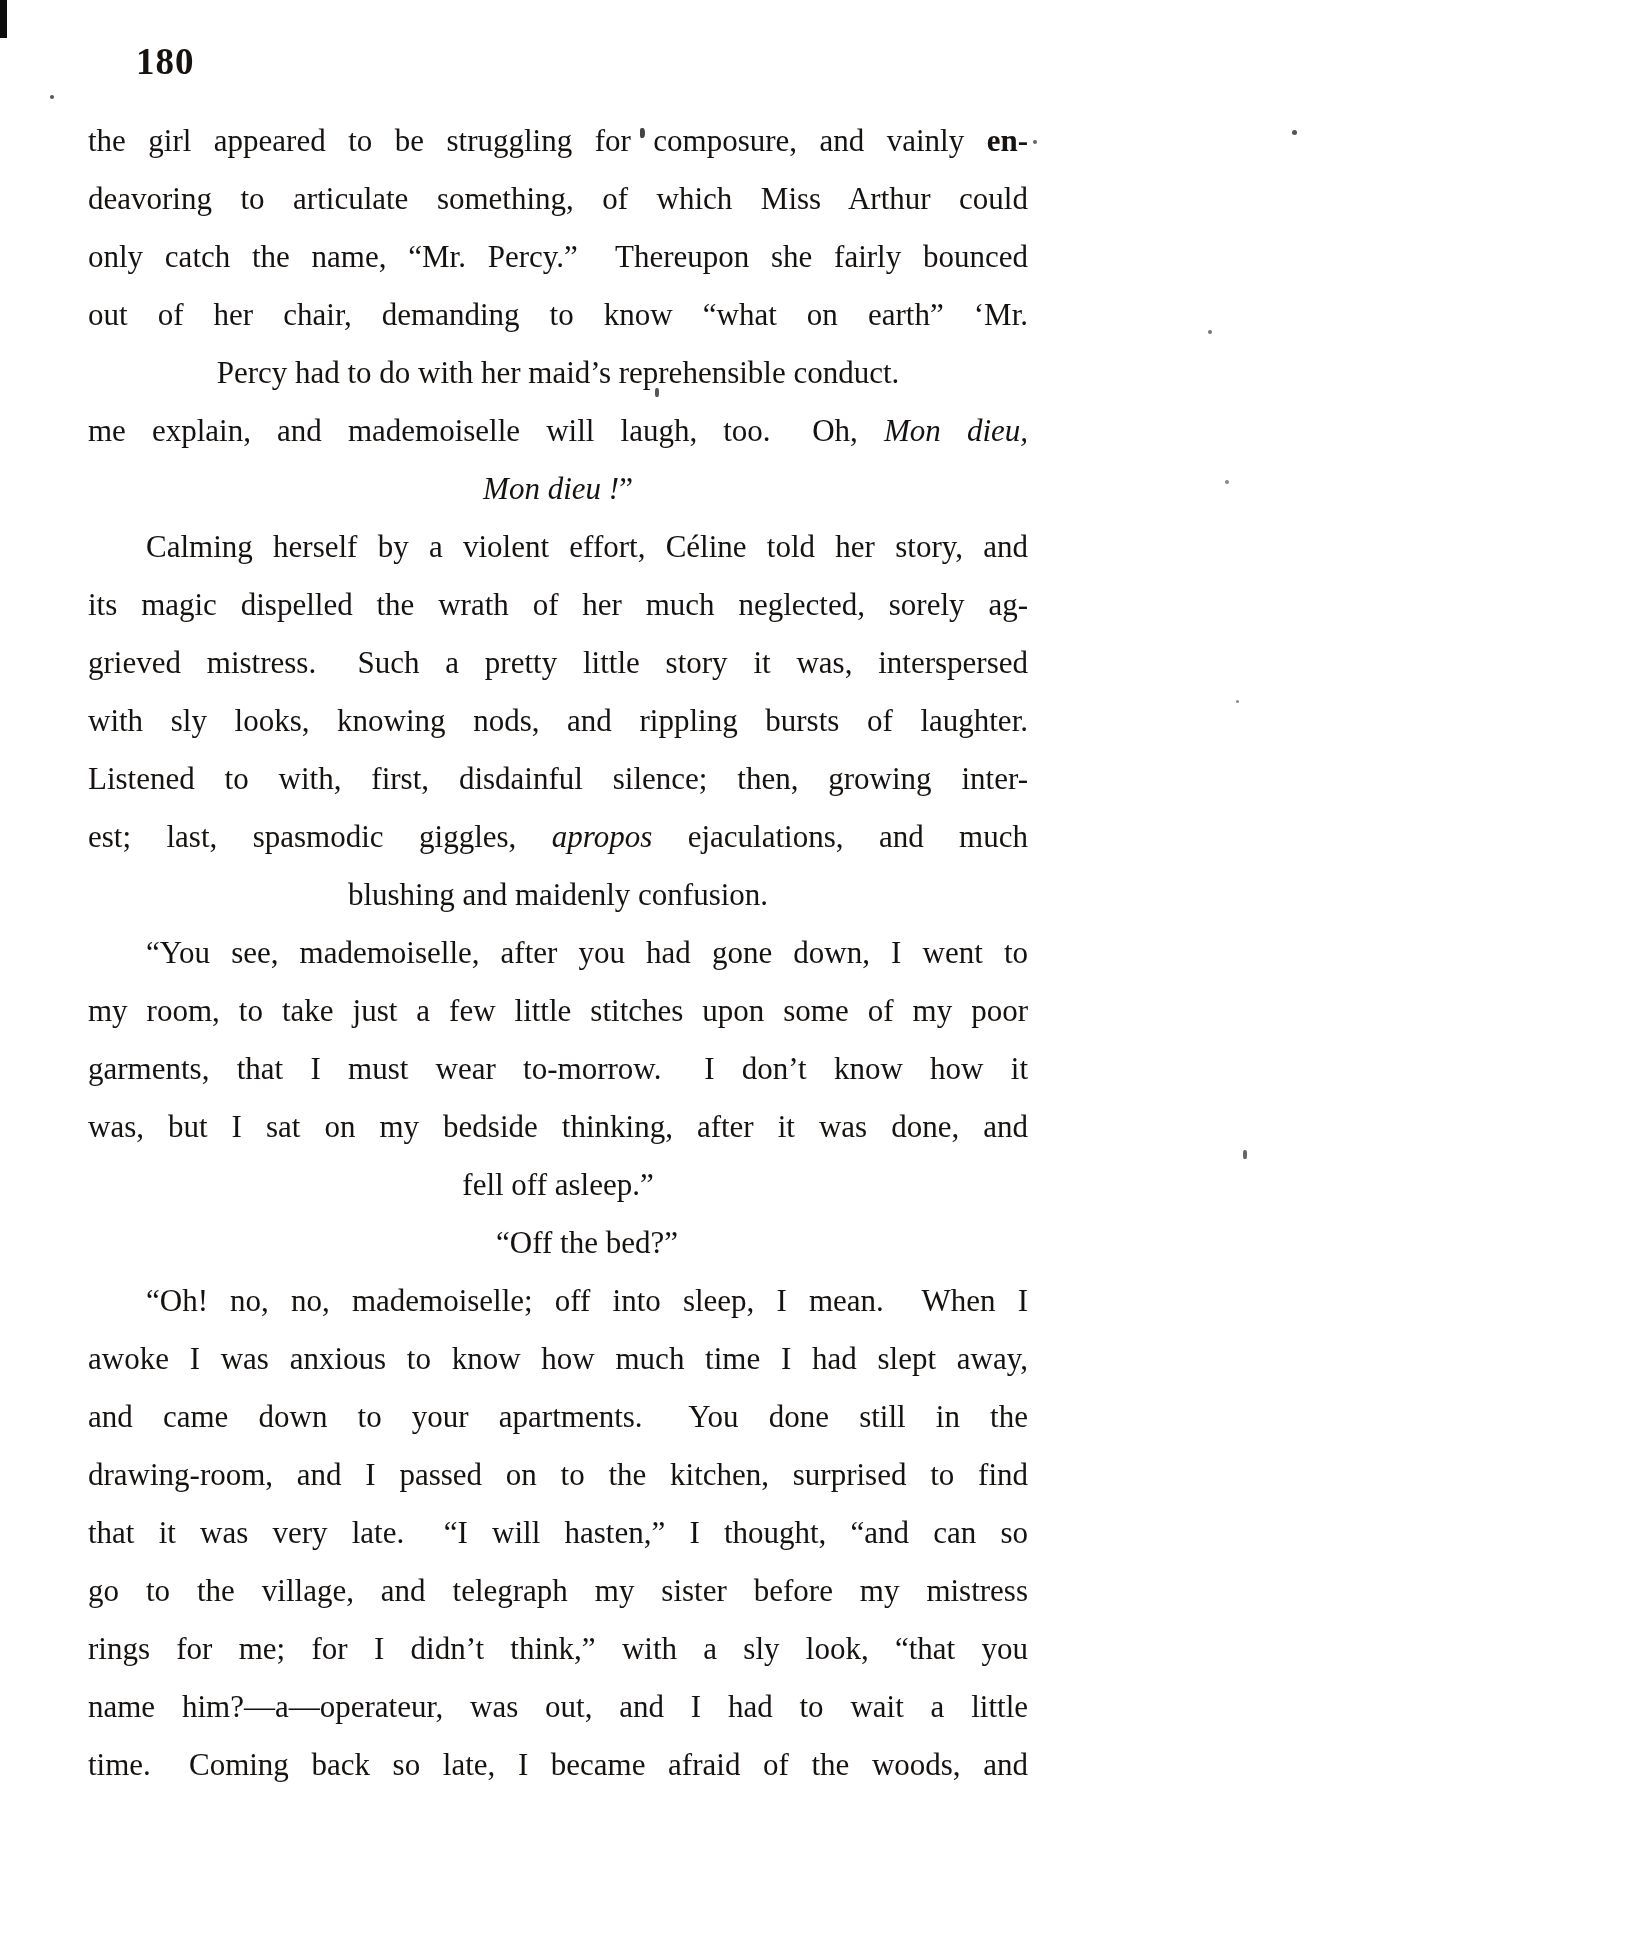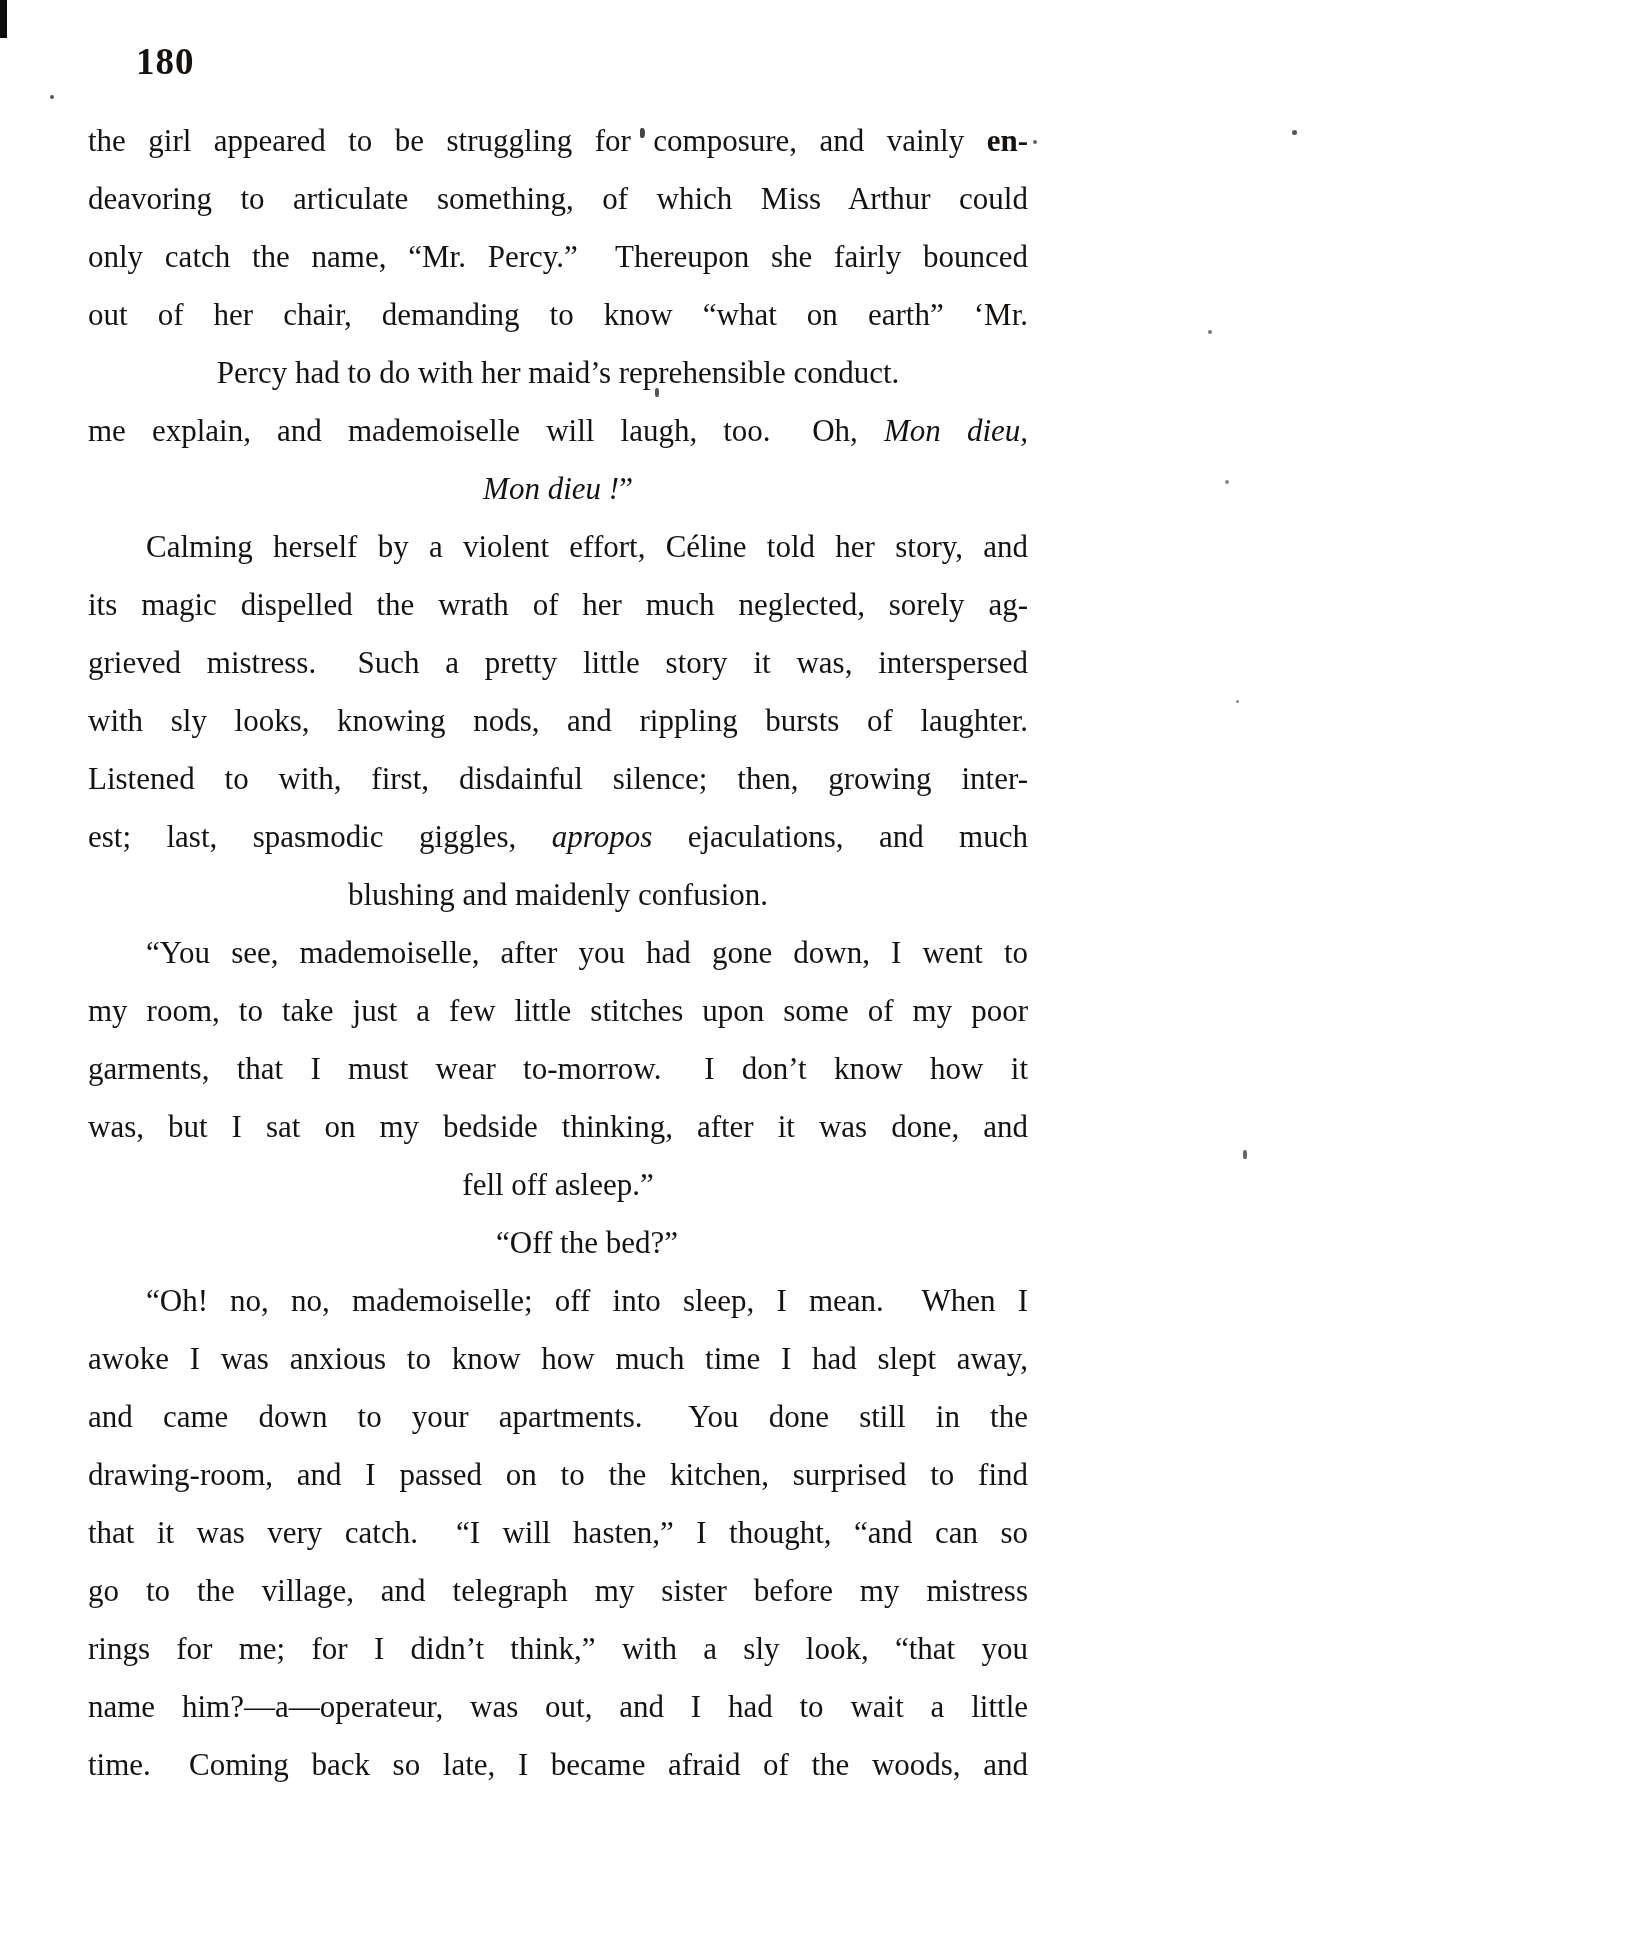--- a/index.html
+++ b/index.html
@@ -68,21 +68,21 @@
       <div class="line j ind"><span>“You see, mademoiselle, after you had gone down, I went to</span></div>
       <div class="line j"><span>my room, to take just a few little stitches upon some of my poor</span></div>
       <div class="line j"><span>garments, that I must wear to-morrow.  I don’t know how it</span></div>
       <div class="line j"><span>was, but I sat on my bedside thinking, after it was done, and</span></div>
       <div class="line"><span>fell off asleep.”</span></div>
       <div class="line ind"><span>“Off the bed?”</span></div>
       <div class="line j ind"><span>“Oh! no, no, mademoiselle; off into sleep, I mean.  When I</span></div>
       <div class="line j"><span>awoke I was anxious to know how much time I had slept away,</span></div>
       <div class="line j"><span>and came down to your apartments.  You done still in the</span></div>
       <div class="line j"><span>drawing-room, and I passed on to the kitchen, surprised to find</span></div>
-      <div class="line j"><span>that it was very catch.  “I will hasten,” I thought, “and can so</span></div>
+      <div class="line j"><span>that it was very late.  “I will hasten,” I thought, “and can so</span></div>
       <div class="line j"><span>go to the village, and telegraph my sister before my mistress</span></div>
       <div class="line j"><span>rings for me; for I didn’t think,” with a sly look, “that you</span></div>
       <div class="line j"><span>name him?—a—operateur, was out, and I had to wait a little</span></div>
       <div class="line j"><span>time.  Coming back so late, I became afraid of the woods, and</span></div>
     </div>
 
   <div class="smudge" style="left:0;top:0;width:7px;height:38px;"></div>
   <div class="speck" style="left:50px;top:95px;width:4px;height:4px;background:#555;"></div>
   <div class="speck" style="left:640px;top:128px;width:5px;height:10px;background:#444;border-radius:40% 60% 60% 40%;"></div>
   <div class="speck" style="left:1033px;top:140px;width:4px;height:4px;background:#666;"></div>

